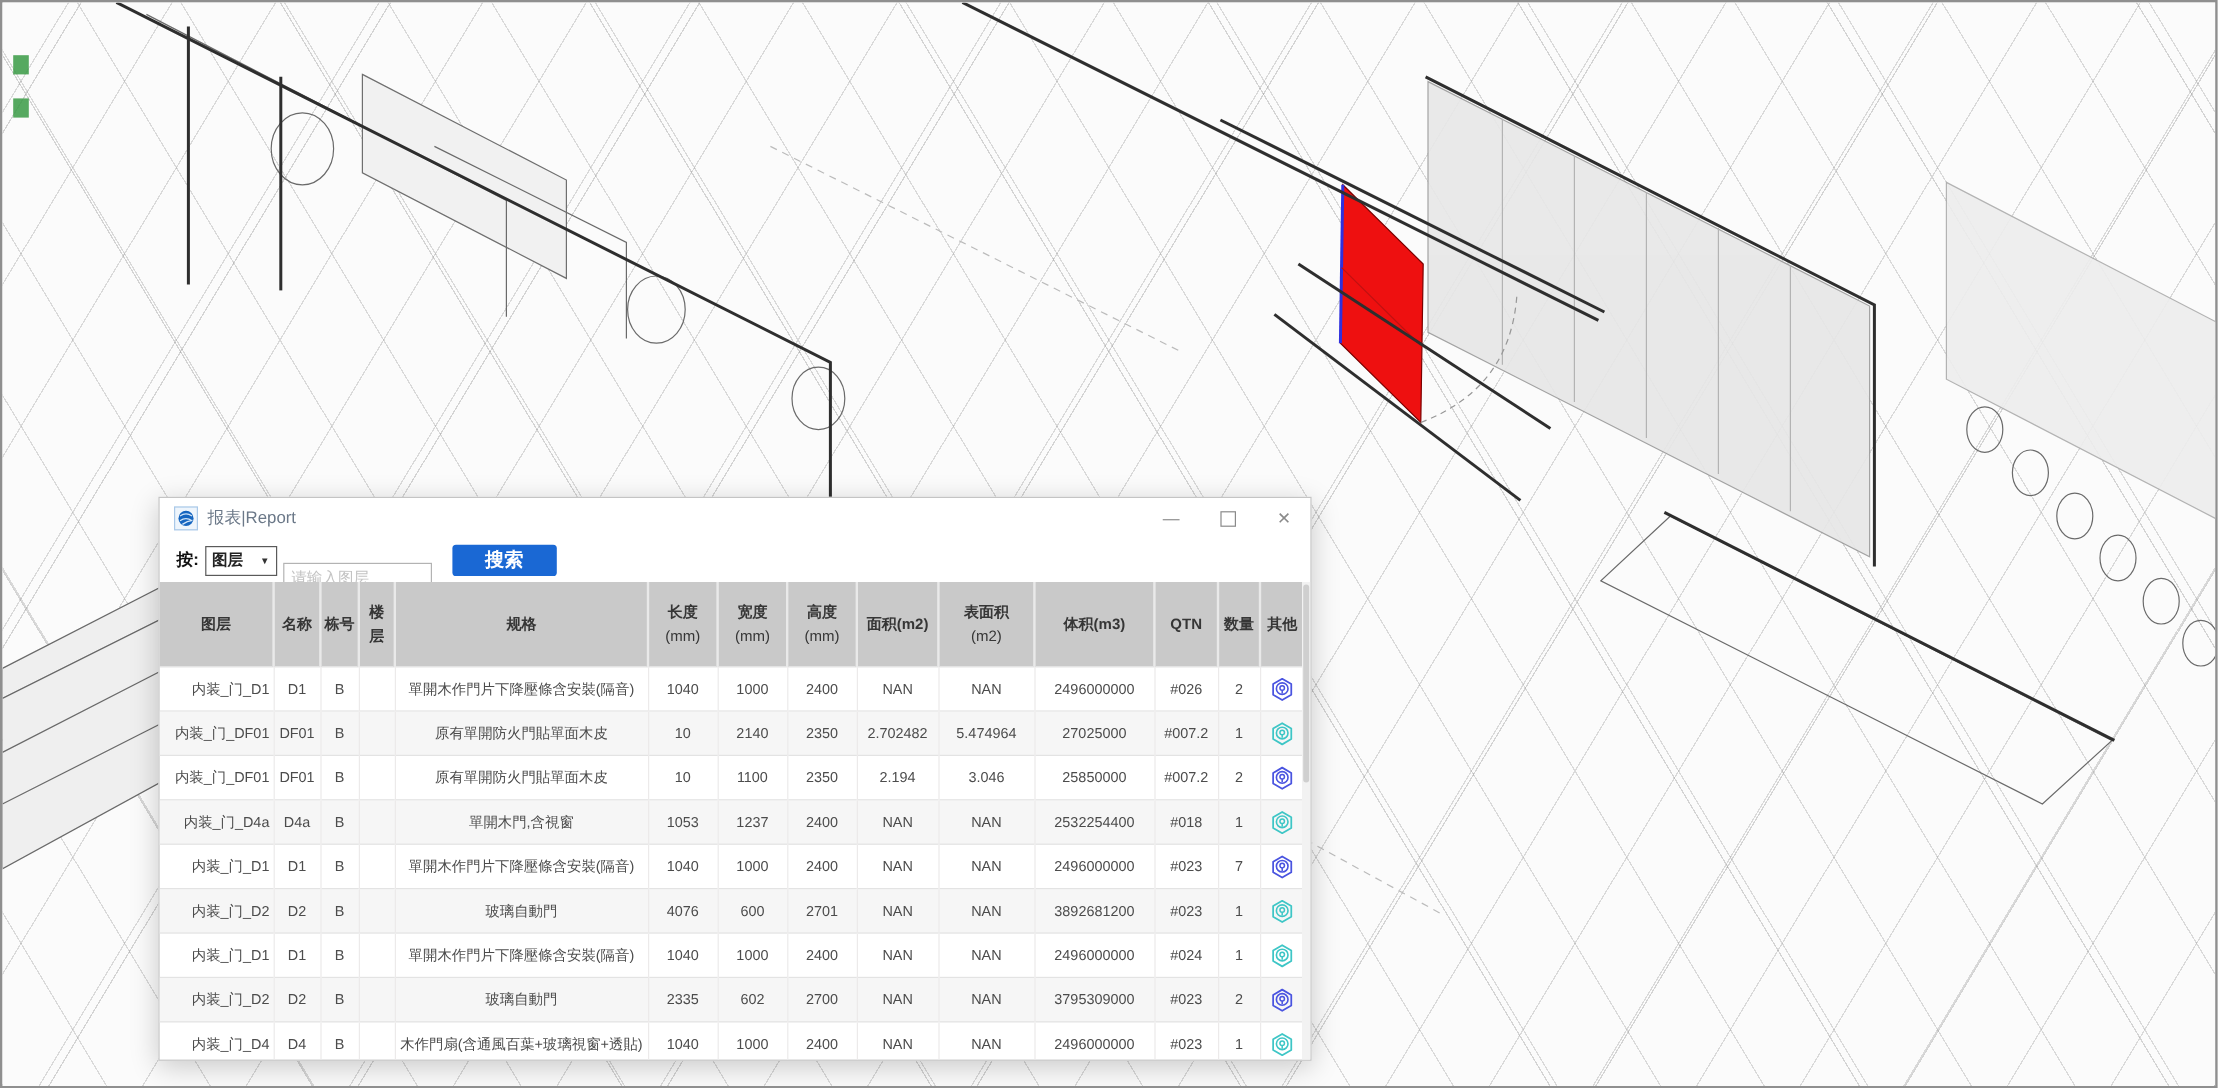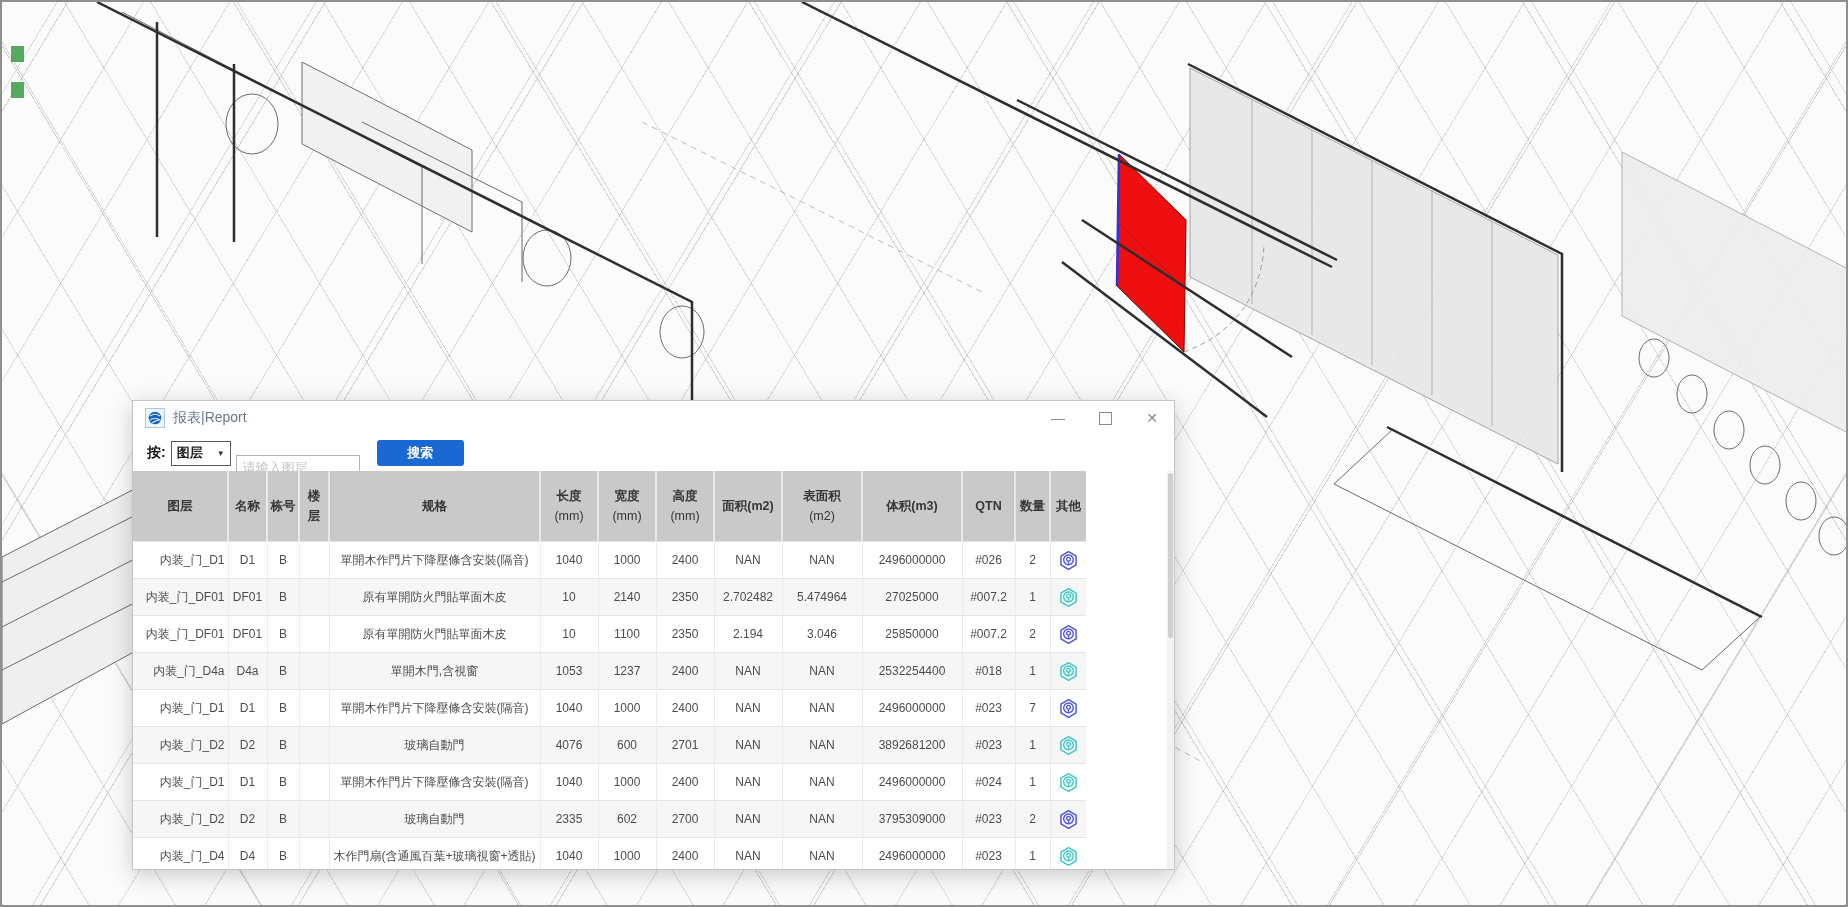--- a/index.html
+++ b/index.html
@@ -14,41 +14,41 @@
     background:
       repeating-linear-gradient(59deg,  rgba(140,140,140,.30) 0 1px, transparent 1px 74px),
       repeating-linear-gradient(-59deg, rgba(140,140,140,.30) 0 1px, transparent 1px 74px),
       repeating-linear-gradient(59deg,  rgba(110,110,110,.28) 0 1px, transparent 1px 221px),
       repeating-linear-gradient(-59deg, rgba(110,110,110,.28) 0 1px, transparent 1px 221px),
       #fbfbfb;
   }
   .bg3d svg{position:absolute;inset:0;}
   
   .dialog{
-    position:absolute;left:130px;top:398px;width:1043px;height:470px;
+    position:absolute;left:130px;top:412px;width:961px;height:470px;
     background:#fff;border:1px solid #c4c4c4;box-shadow:0 5px 22px rgba(0,0,0,.20);
     box-sizing:border-box;overflow:hidden;
   }
   .titlebar{height:34px;display:flex;align-items:center;padding:0 12px;position:relative;}
   .app-icon{width:20px;height:20px;border:1px solid #a9c8e8;background:#eef5fc;
     display:flex;align-items:center;justify-content:center;margin-right:8px;box-sizing:border-box;}
   .title{font-size:14px;color:#6b7888;}
   .win-controls{position:absolute;right:14px;top:0;height:34px;display:flex;align-items:center;gap:31px;}
   .win-btn{color:#8a8a8a;font-size:14px;line-height:1;cursor:default;display:flex;align-items:center;justify-content:center;width:16px;height:16px;}
   .max-box{width:11px;height:11px;border:1px solid #8a8a8a;display:inline-block;}
   
   .filterbar{height:36px;display:flex;align-items:center;padding-left:14px;gap:5px;}
   .by-label{font-size:14px;font-weight:bold;color:#111;}
   .dropdown{width:60px;height:25px;border:1px solid #5a5a5a;box-sizing:border-box;background:#fff;
     display:flex;align-items:center;justify-content:space-between;padding:0 5px;font-size:13px;font-weight:bold;color:#222;}
   .dropdown .caret{font-size:8px;color:#333;}
   .filter-input{width:124px;height:25px;border:1px solid #b3b3b3;box-sizing:border-box;padding:0 6px;font-size:13px;color:#333;outline:none;margin-top:29px;}
   .filter-input::placeholder{color:#c3c3c3;}
   .search-btn{width:87px;height:26px;margin-left:12px;border:none;border-radius:3px;
-    background:#1a68d4;color:#fff;font-size:13px;font-weight:bold;cursor:pointer;}
+    background:#1a68d4;color:#fff;font-size:16px;font-weight:bold;cursor:pointer;}
   
   .tablewrap{position:relative;}
   table{border-collapse:collapse;table-layout:fixed;width:953px;}
   thead th{
     background:#c9c9c9;color:#363636;font-size:12.5px;font-weight:bold;
     height:66px;padding:2px;border-left:2px solid #e9e9e9;vertical-align:middle;line-height:1.6;
   }
   thead th:first-child{border-left:none;}
   tbody td{
     font-size:12px;color:#4c4c4c;text-align:center;height:37px;padding:1px 3px;

